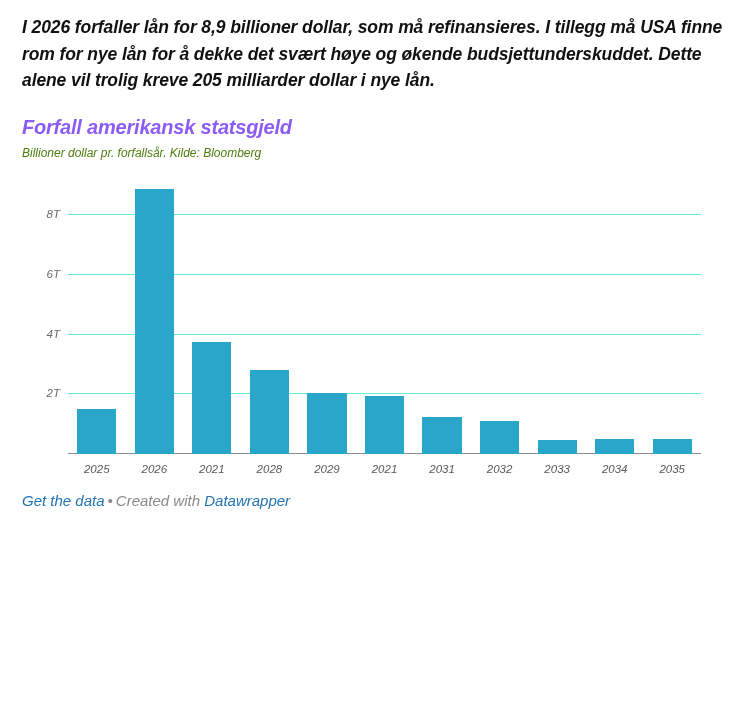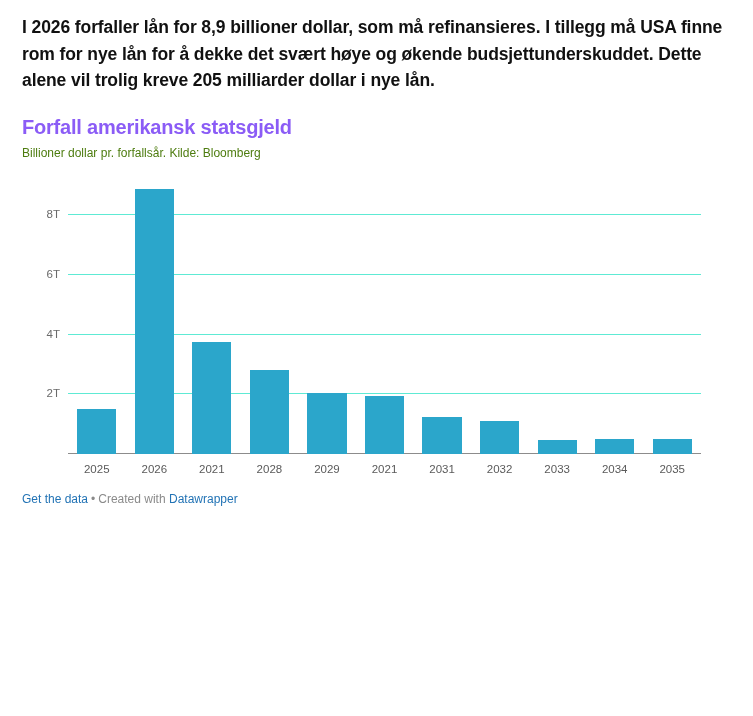--- a/index.html
+++ b/index.html
@@ -13,20 +13,21 @@
     font-family: "Liberation Sans", sans-serif;
     color: #111111;
     overflow: hidden;
   }
   .page {
     box-sizing: border-box;
     width: 753px;
     height: 504px;
     padding: 14px 22px 0 22px;
     position: relative;
+    font-style: italic;
   }
   .lede {
     font-size: 17.5px;
     font-weight: bold;
     line-height: 1.52;
     letter-spacing: -0.1px;
     margin: 0 0 22px 0;
     color: #111111;
   }
   .body-text {
@@ -114,21 +115,21 @@
   }
   .xlabel {
     flex: 1 1 0;
     text-align: center;
     font-size: 11.5px;
     color: #5a5a5a;
     padding-top: 7px;
   }
   .footer {
     margin-top: 12px;
-    font-size: 12px;
+    font-size: 15px;
     color: #8a8a8a;
   }
   .footer a {
     color: #2273b5;
     text-decoration: none;
   }
   .footer .sep {
     color: #8a8a8a;
     padding: 0 3px;
   }

